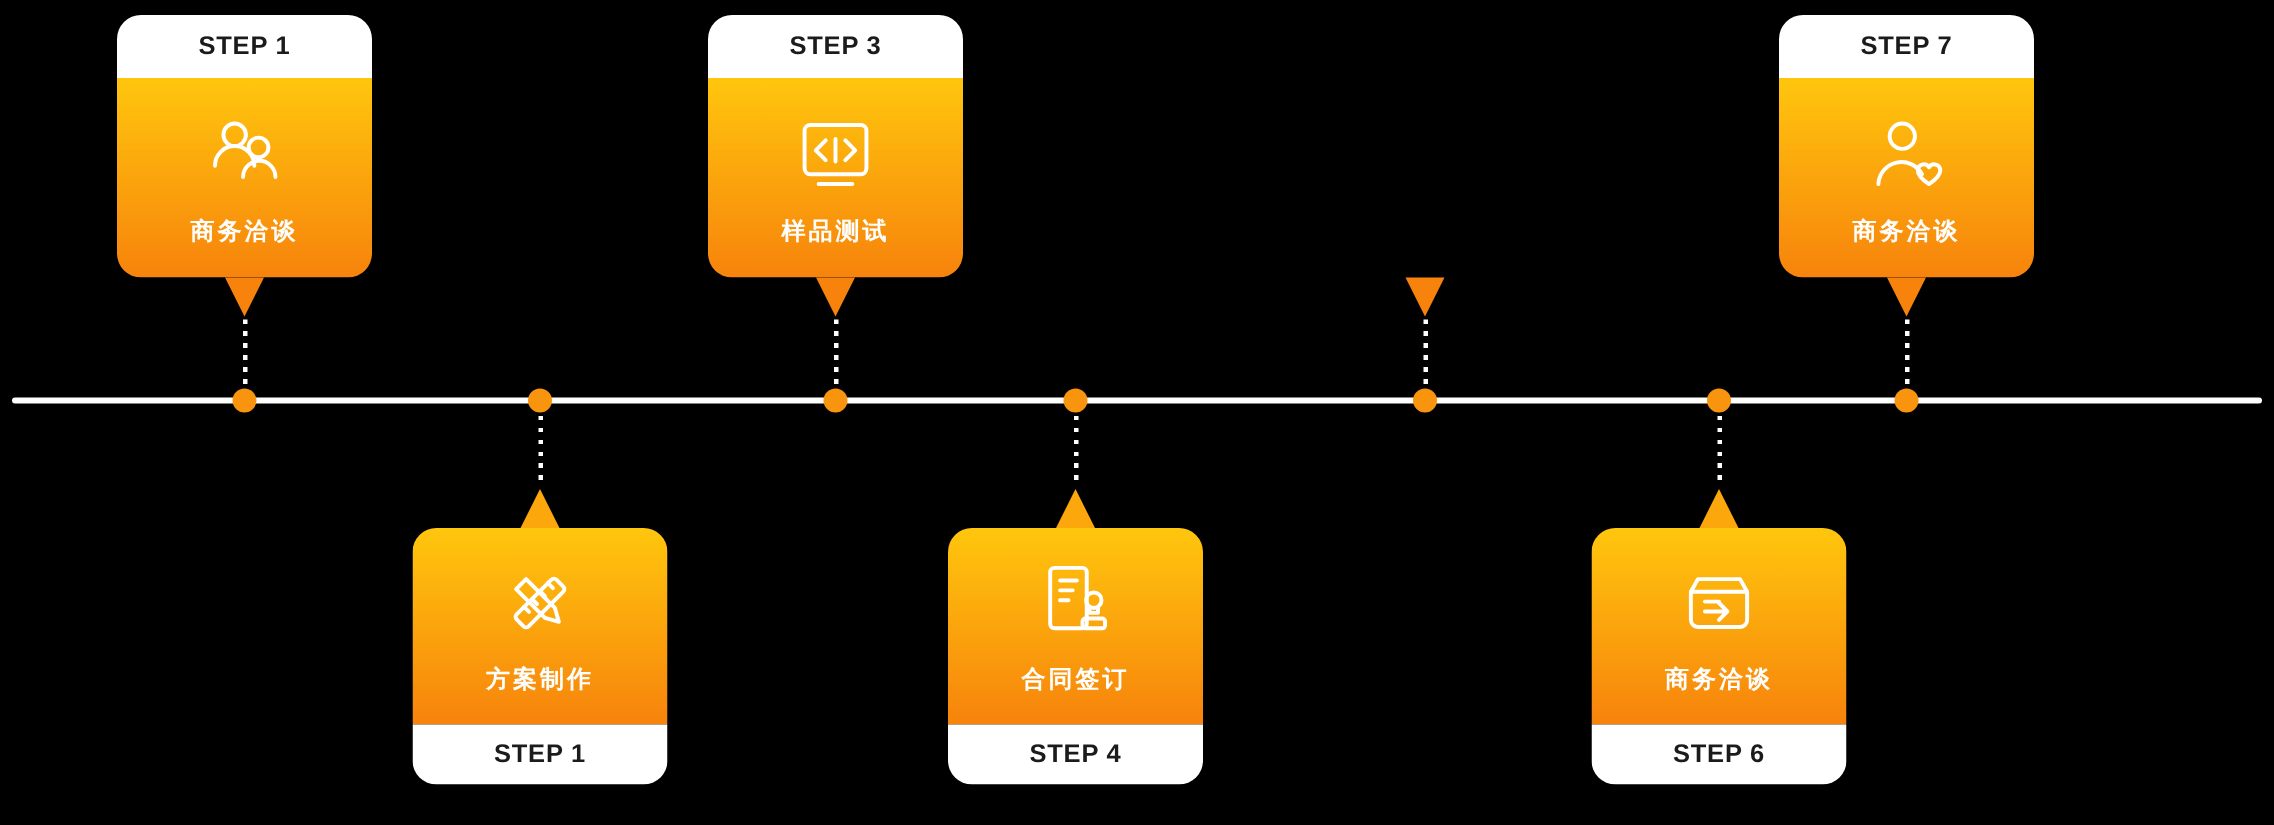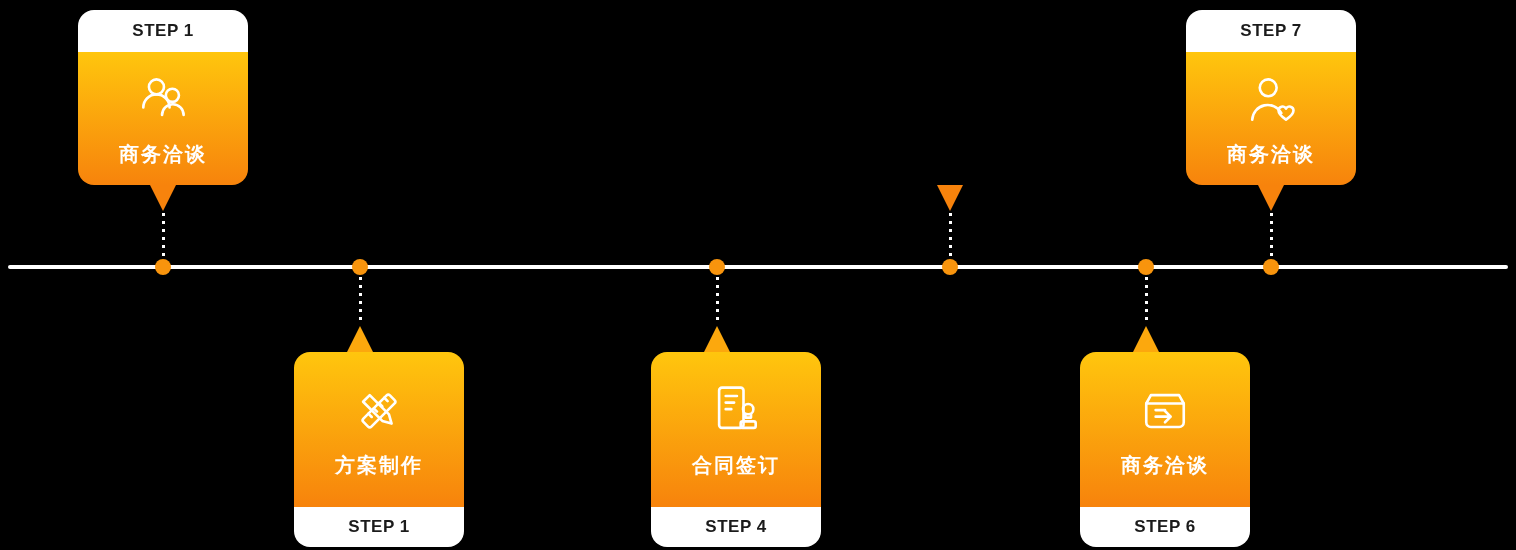--- a/index.html
+++ b/index.html
@@ -43,21 +43,21 @@
   .card {
     position: absolute;
     left: 0;
     width: 170px;
     border-radius: 16px;
     overflow: hidden;
     display: flex;
     flex-direction: column;
   }
   .step.top .card    { top: 10px;  height: 175px; }
-  .step.bottom .card { top: 352px; height: 195px; margin-left: 19px; }
+  .step.bottom .card { top: 352px; height: 171px; }
 
   .card-header, .card-footer {
     background: #ffffff;
     display: flex;
     align-items: center;
     justify-content: center;
     flex: none;
   }
   .card-header { height: 42px; text-align: right; }
   .card-footer { height: 40px; }
@@ -72,21 +72,21 @@
     background: linear-gradient(180deg, #FFC60D 0%, #F7830C 100%);
     display: flex;
     flex-direction: column;
     align-items: center;
     justify-content: center;
     gap: 11px;
   }
   .card-title {
     color: #ffffff;
     font-weight: bold;
-    font-size: 20px;
+    font-size: 16px;
     letter-spacing: 2px;
     white-space: nowrap;
   }
   .icon { display: block; line-height: 0; }
   .icon svg {
     width: 60px;
     height: 60px;
     fill: none;
     stroke: #ffffff;
     stroke-width: 2.8;
@@ -179,20 +179,40 @@
           </svg>
         </span>
         <span class="card-title">方案制作</span>
       </div>
       <div class="card-footer">
         <span class="step-label">STEP 1</span>
       </div>
     </div>
   </div>
 
+  <div class="step top s3">
+    <div class="card">
+      <div class="card-header">
+        <span class="step-label">STEP 3</span>
+      </div>
+      <div class="card-body">
+        <span class="icon">
+          <svg viewBox="0 0 64 64">
+            <rect x="10" y="11" width="44" height="35" rx="4"></rect>
+            <path d="M25 22l-7 7 7 7M39 22l7 7-7 7M32 21v16"></path>
+            <path d="M20 53h24"></path>
+          </svg>
+        </span>
+        <span class="card-title">样品测试</span>
+      </div>
+    </div>
+    <div class="pointer"></div>
+    <div class="connector"></div>
+    <div class="dot"></div>
+  </div>
 
   <div class="step bottom s4">
     <div class="dot"></div>
     <div class="connector"></div>
     <div class="pointer"></div>
     <div class="card">
       <div class="card-body">
         <span class="icon">
           <svg viewBox="0 0 64 64">
             <rect x="14" y="7" width="26" height="43" rx="3"></rect>

